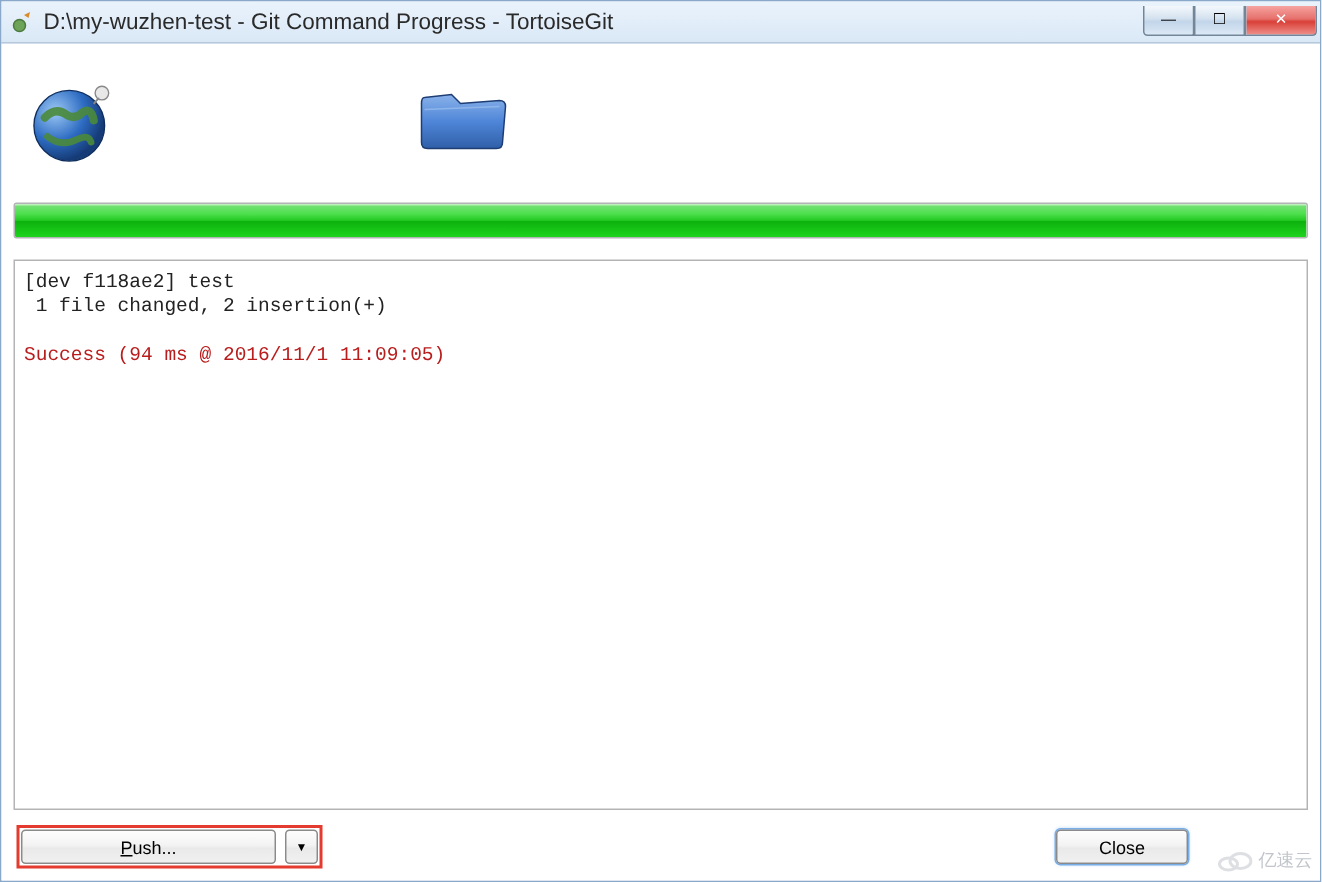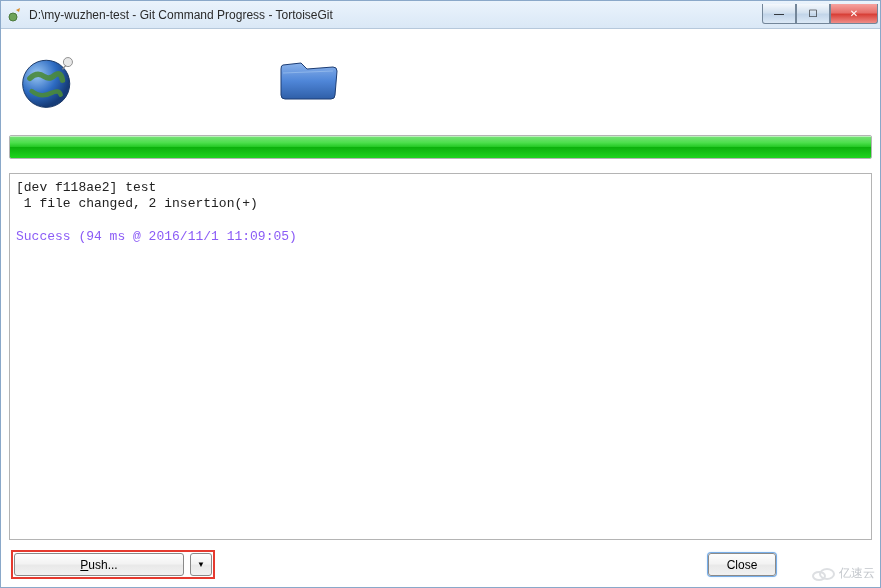--- a/index.html
+++ b/index.html
@@ -29,21 +29,21 @@
       border-bottom: 1px solid #b6c8db;
       position: relative;
     }
     .title-icon {
       width: 16px; height: 16px;
       margin-right: 6px;
       display: flex; align-items: center; justify-content: center;
     }
     .title-text {
       color: #2a2a2a;
-      font-size: 12px;
+      font-size: 15px;
       flex: 1;
     }
     .win-controls {
       display: flex;
       gap: 0;
       margin-top: -2px;
     }
     .win-btn {
       width: 34px; height: 20px;
       border: 1px solid #738699;
@@ -96,21 +96,21 @@
       background: #fff;
       font-family: 'Courier New', monospace;
       font-size: 13px;
       padding: 6px 6px;
       white-space: pre;
       overflow: auto;
       color: #222;
       line-height: 1.25;
     }
     .log-area .success-line {
-      color: #8b5cf6;
+      color: #b91c1c;
     }
     .button-row {
       display: flex;
       align-items: center;
       padding: 10px 0 2px 0;
     }
     .btn {
       height: 23px;
       border: 1px solid #8a8a8a;
       border-radius: 3px;
@@ -125,23 +125,23 @@
       border: 2px solid #e53a2f;
       padding: 1px;
       margin-left: 2px;
     }
     .push-group .btn.push { width: 170px; padding: 0; }
     .push-group .btn.push span.underline { text-decoration: underline; }
     .push-group .split-gap { width: 6px; }
     .push-group .btn.dropdown { width: 22px; padding: 0; }
     .spacer { flex: 1; }
     .close-btn {
-      width: 68px;
+      width: 88px;
       box-shadow: 0 0 0 1px #78aee8, 0 0 3px #9ec9f5;
-      margin-right: 20px;
+      margin-right: 4px;
     }
     .watermark {
       position: absolute;
       right: 6px;
       bottom: 6px;
       font-size: 12px;
       color: #c2c6cb;
       display: flex;
       align-items: center;
       gap: 4px;

